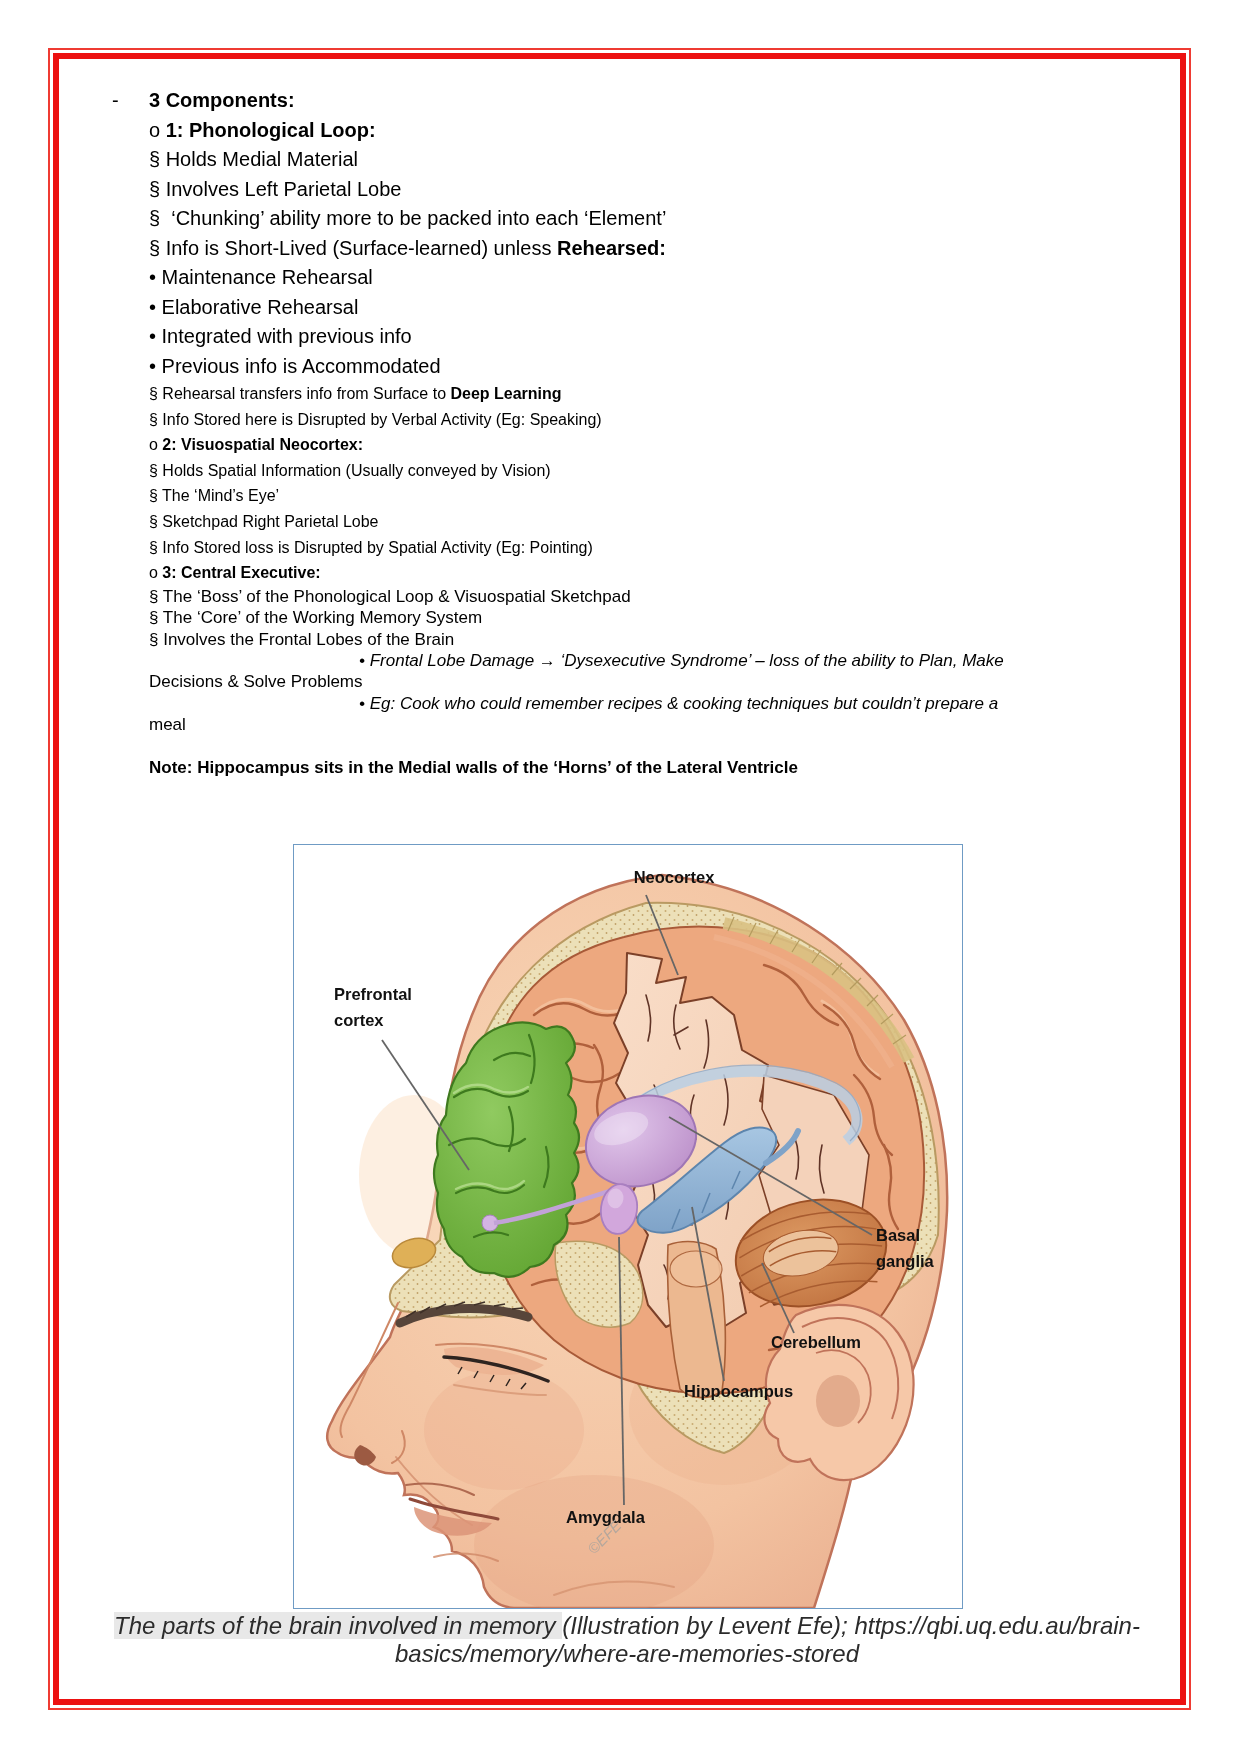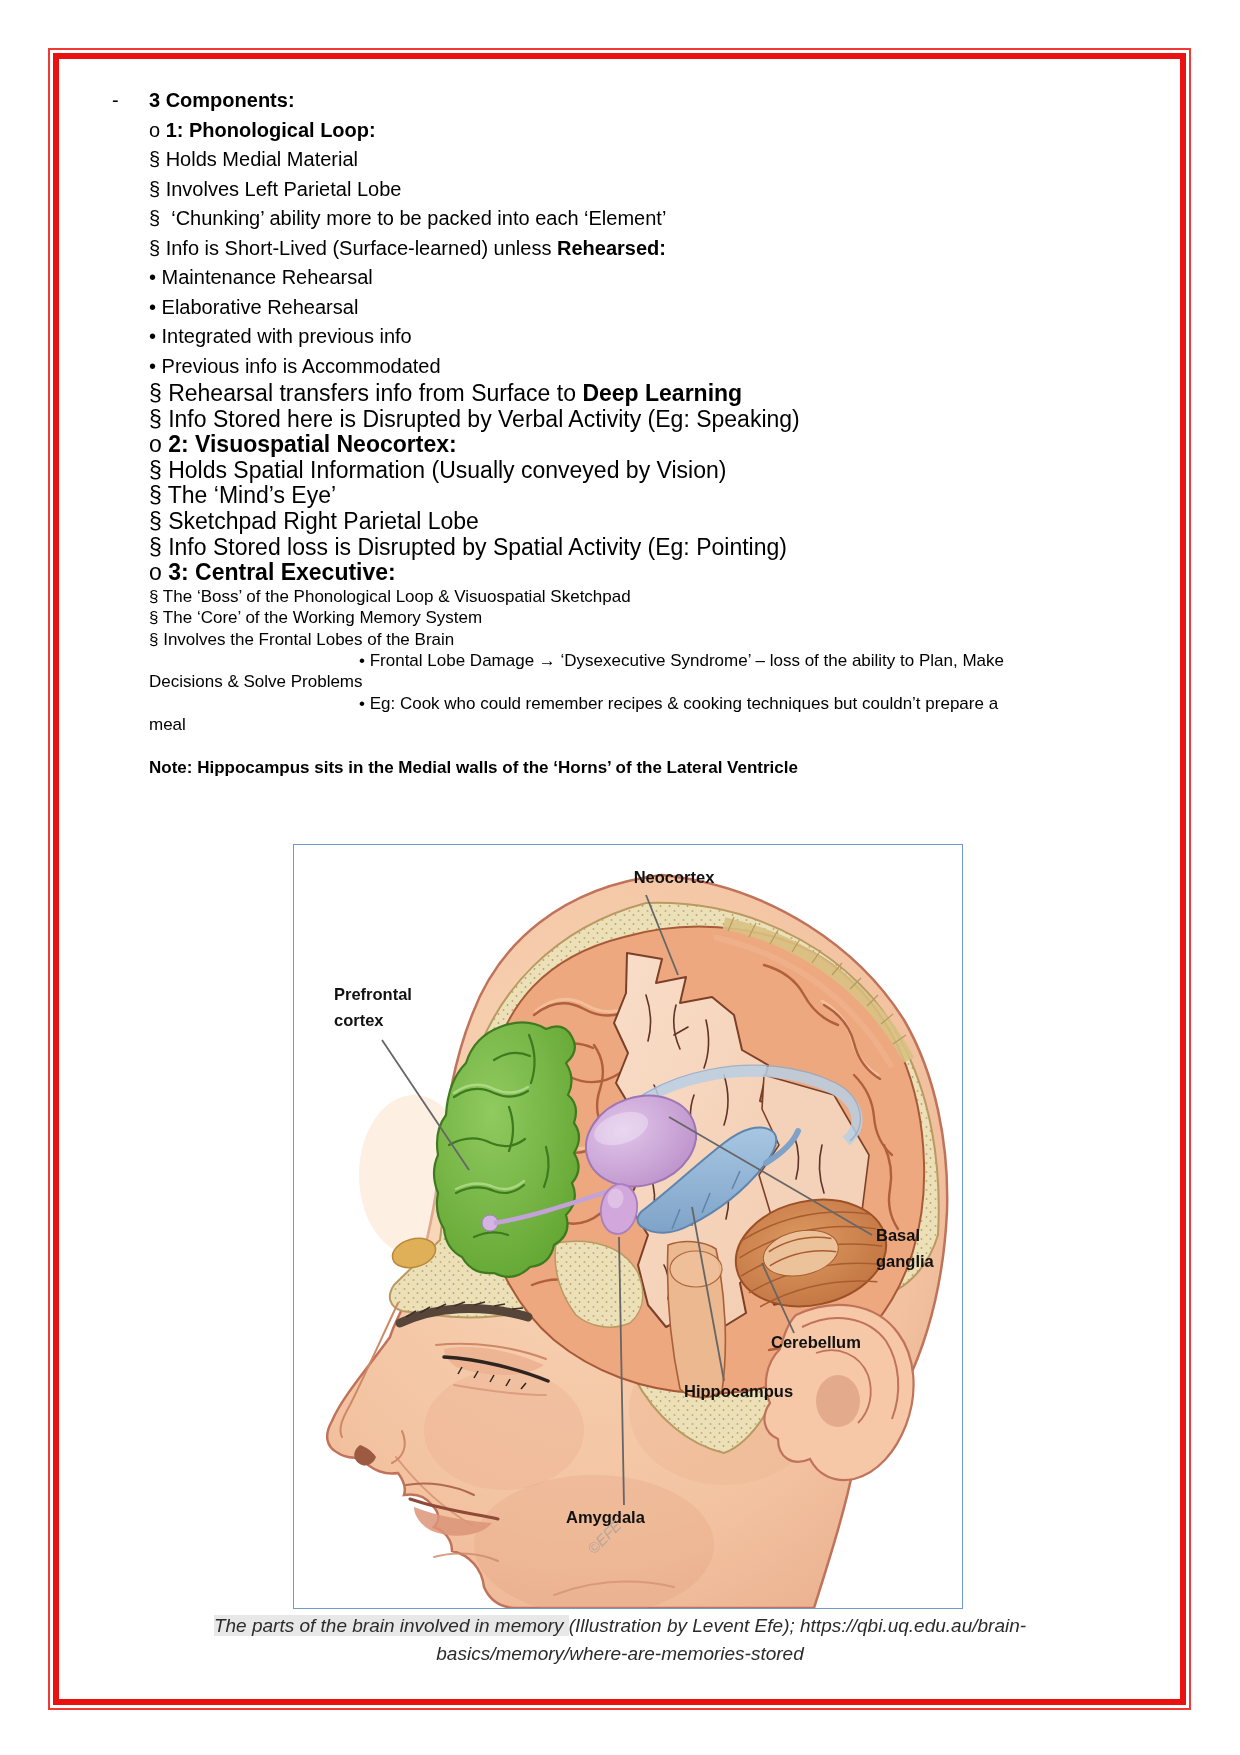--- a/index.html
+++ b/index.html
@@ -4,31 +4,31 @@
 <style>
   html,body{margin:0;padding:0;background:#fff;}
   .page{position:relative;width:1240px;height:1755px;background:#ffffff;overflow:hidden;
         font-family:"Liberation Sans",sans-serif;color:#000;}
   .frame{position:absolute;left:48px;top:48px;width:1143px;height:1662px;
          border:2px solid #ef3b33;box-sizing:border-box;}
   .frame-thick{position:absolute;inset:3px;border:6px solid #ec1111;}
   .body-text{position:absolute;left:149px;top:86px;width:1020px;}
   .line{position:relative;white-space:nowrap;}
   .line.z1{font-size:20px;line-height:29.5px;}
-  .line.z2{font-size:23px;line-height:25.6px;}
+  .line.z2{font-size:16px;line-height:25.6px;}
   .line.z3{font-size:17px;line-height:21.4px;}
-  .line.deep{padding-left:210px;}
+  .line.deep{padding-left:210px;font-style:italic;}
   .seg{white-space:pre;}
   .seg.b{font-weight:bold;}
   .dash{position:absolute;left:-37px;top:0;}
   .figure{position:absolute;left:293px;top:844px;width:668px;height:763px;
           border:1px solid #6f9bc4;background:#ffffff;}
   .figure svg{display:block;}
-  .caption{position:absolute;left:59px;top:1612px;width:1122px;text-align:center;
-           font-style:italic;font-size:19px;line-height:28px;color:#2b2b2b;}
+  .caption{position:absolute;left:66px;top:1612px;width:1122px;text-align:center;
+           font-style:italic;font-size:24px;line-height:28px;color:#2b2b2b;}
   .caption .hl{background:#e8e8e8;}
   .fig-label{font-family:"Liberation Sans",sans-serif;font-weight:bold;font-size:16.5px;fill:#111;}
   .fig-line{stroke:#666;stroke-width:1.8;fill:none;}
   .gyri{stroke:#b0603c;stroke-width:2.4;fill:none;stroke-linecap:round;}
   .gyrihl{stroke:#f7d2b2;stroke-width:3;fill:none;opacity:.55;stroke-linecap:round;}
   .sulci{stroke:#5f3326;stroke-width:1.6;fill:none;stroke-linecap:round;}
   .ggyri{stroke:#3e7a1e;stroke-width:2.2;fill:none;stroke-linecap:round;}
   .ghl{stroke:#b7dd90;stroke-width:2.4;fill:none;opacity:.8;stroke-linecap:round;}
   .cstripe{stroke:#a85c30;stroke-width:1.5;fill:none;}
   .faceline{stroke:#cf8866;stroke-width:2;fill:none;stroke-linecap:round;}

